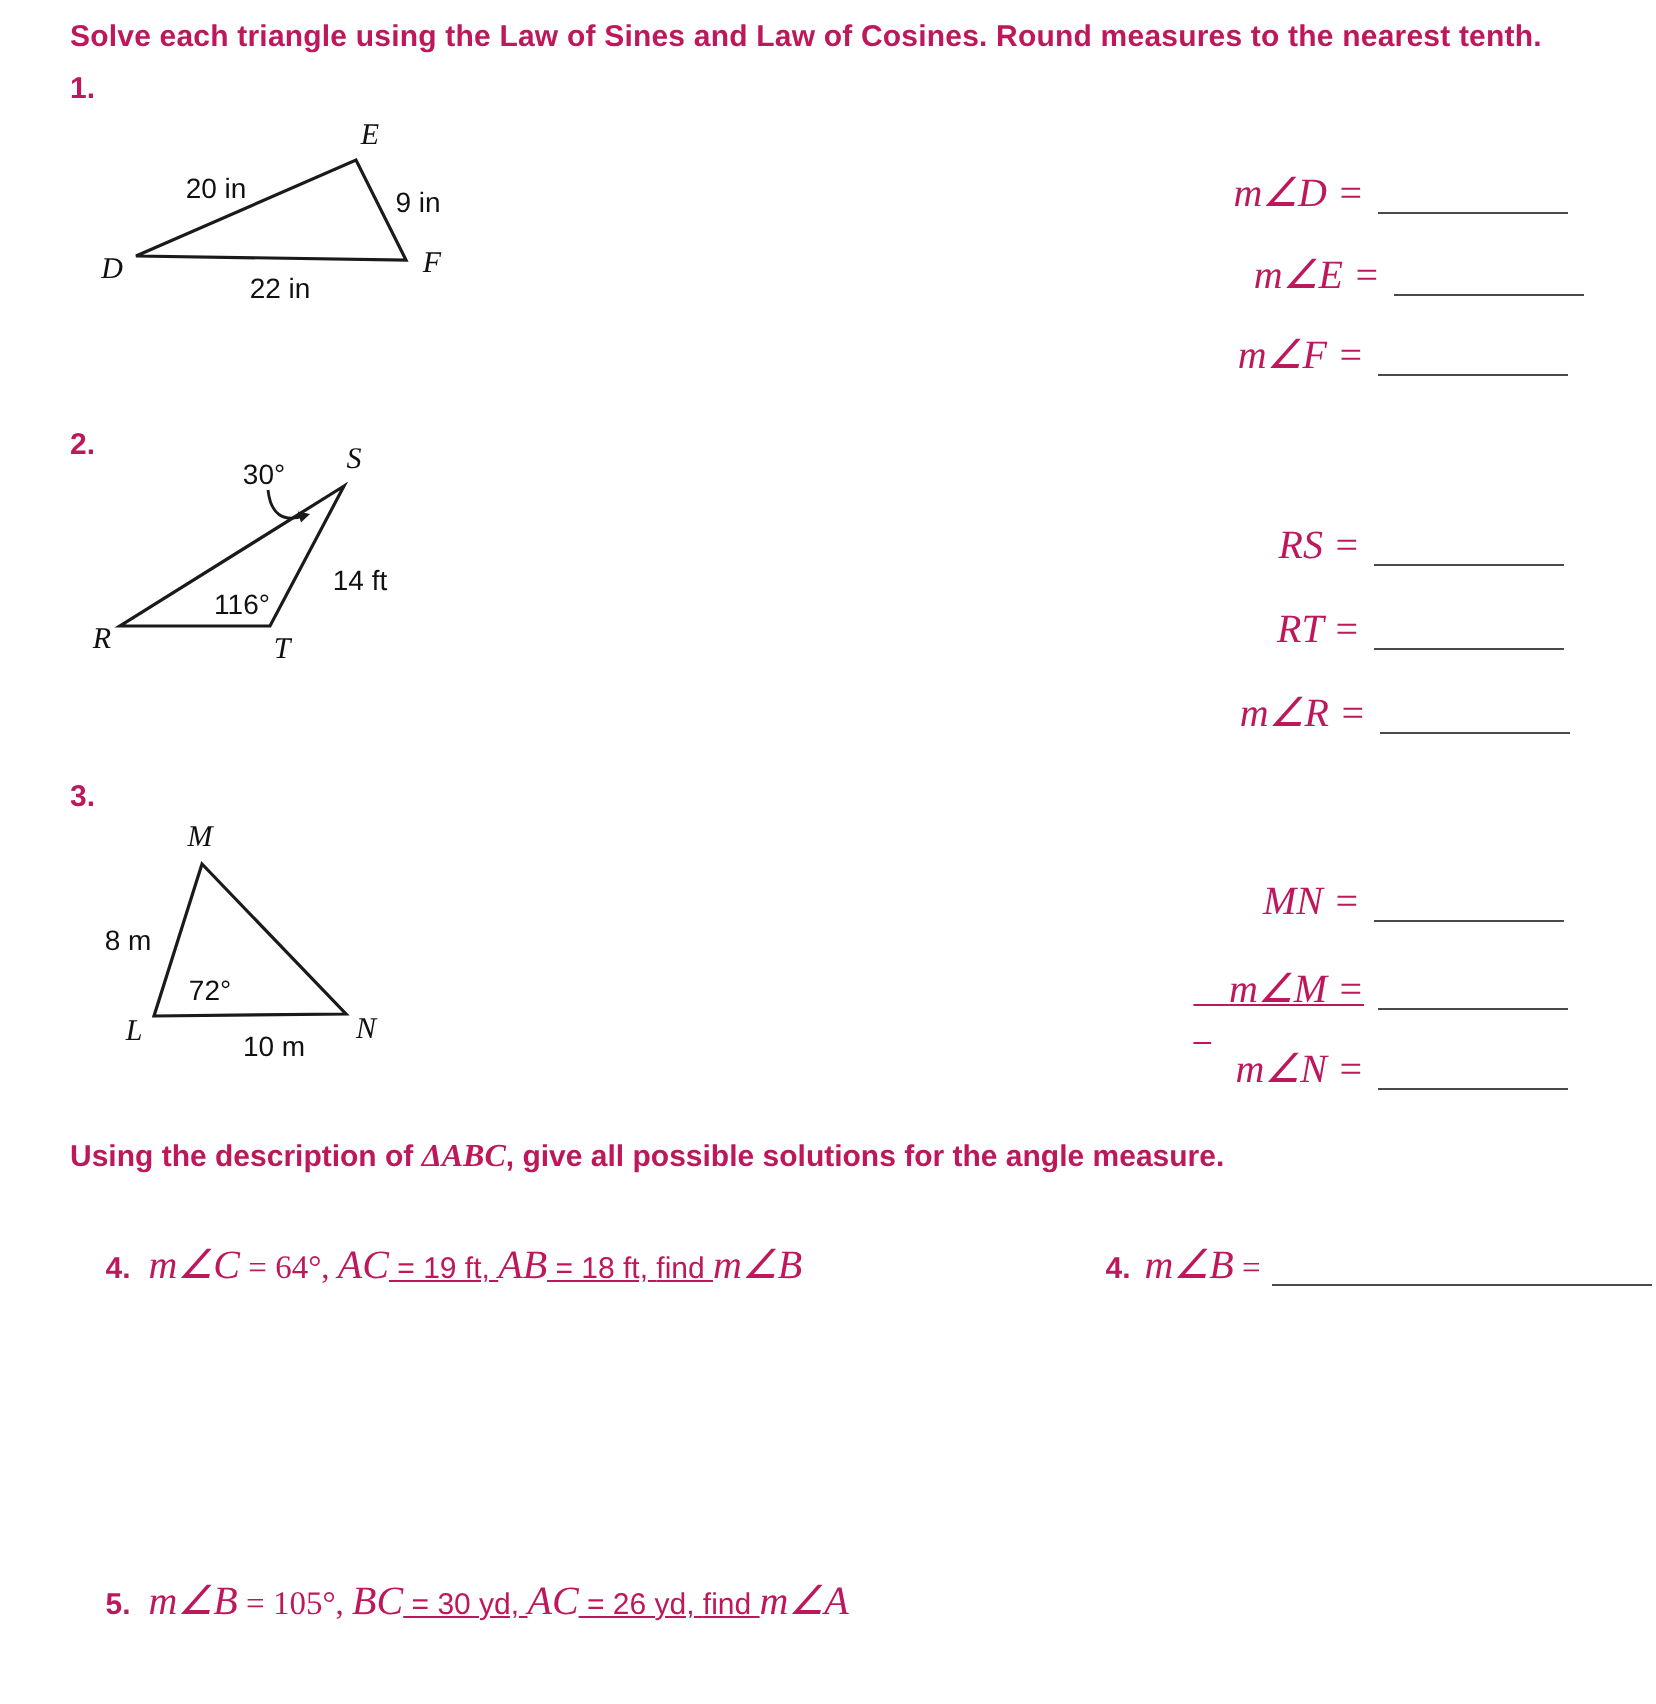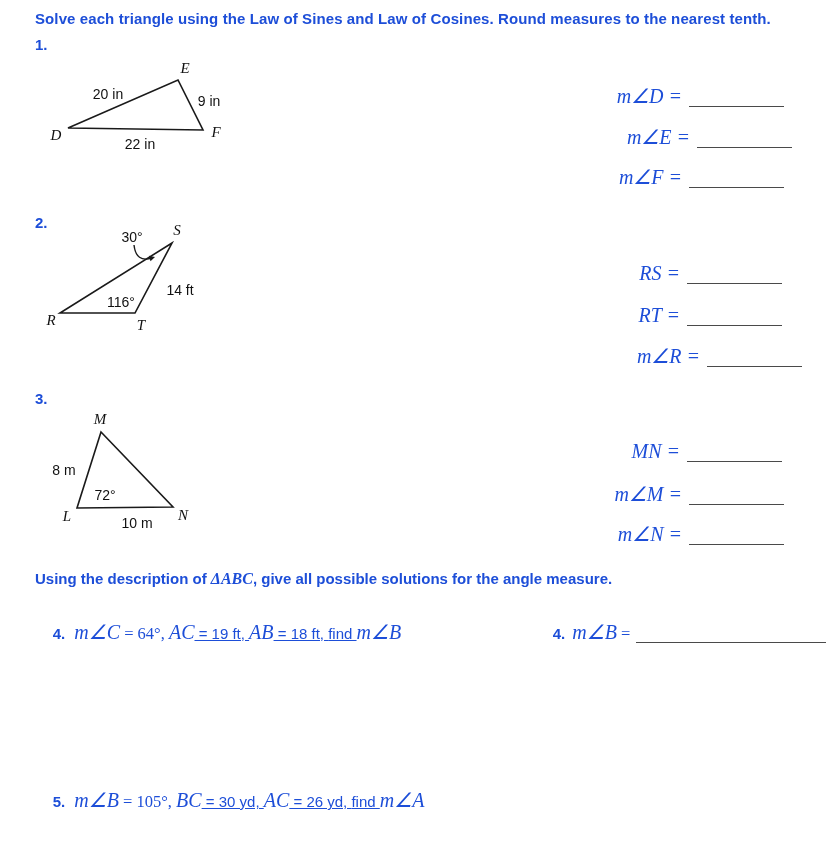--- a/index.html
+++ b/index.html
@@ -1,18 +1,18 @@
 <!DOCTYPE html>
 <html><head>
 <meta charset="utf-8">
 <style>
   html,body { margin:0; padding:0; background:#ffffff; }
   .page {
     position:relative; width:828px; height:852px; overflow:hidden;
-    background:#ffffff; color:#1d4ed8;
+    background:#ffffff; color:#be185d;
     font-family:"Liberation Sans", sans-serif;
   }
   .abs { position:absolute; }
   .title { font-weight:bold; font-size:15px; letter-spacing:0.1px; }
   .pnum { font-weight:bold; font-size:15px; }
   .heading2 { font-weight:bold; font-size:15px; }
   .tri-sym { font-family:"Liberation Serif", serif; font-style:italic; font-weight:bold; font-size:16px; }
 
   .ans-row { position:absolute; white-space:pre; }
   .ans-label { font-family:"Liberation Serif", serif; font-style:italic; font-size:20px; }
@@ -80,40 +80,40 @@
     <text class="mlabel" x="81" y="80">116°</text>
     <text class="mlabel" x="140" y="68">14 ft</text>
   </svg>
 
   <div class="ans-row" style="top:244px; right:46px;">
     <span class="ans-label">RS =</span><span class="blank w95"></span>
   </div>
   <div class="ans-row" style="top:286px; right:46px;">
     <span class="ans-label">RT =</span><span class="blank w95"></span>
   </div>
-  <div class="ans-row" style="top:326px; right:26px;">
+  <div class="ans-row" style="top:326px; right:43px;">
     <span class="ans-label">m∠R =</span><span class="blank w95"></span>
   </div>
 
   <div class="abs pnum" style="left:35px; top:390px;">3.</div>
 
   <svg class="abs" style="left:50px; top:408px;" width="150" height="125" viewBox="0 0 150 125">
     <polygon class="tri-line" points="51,24 27,100 123,99"></polygon>
     <text class="vlabel" x="50" y="11">M</text>
     <text class="vlabel" x="17" y="108">L</text>
     <text class="vlabel" x="133" y="107">N</text>
     <text class="mlabel" x="14" y="62">8 m</text>
     <text class="mlabel" x="55" y="87">72°</text>
     <text class="mlabel" x="87" y="115">10 m</text>
   </svg>
 
   <div class="ans-row" style="top:422px; right:46px;">
     <span class="ans-label">MN =</span><span class="blank w95"></span>
   </div>
-  <div class="ans-row" style="top:464px; right:44px;">
+  <div class="ans-row" style="top:464px; right:44px;text-decoration:underline;">
     <span class="ans-label">m∠M =</span><span class="blank w95"></span>
   </div>
   <div class="ans-row" style="top:504px; right:44px;">
     <span class="ans-label">m∠N =</span><span class="blank w95"></span>
   </div>
 
   <div class="abs heading2" style="left:35px; top:570px;">
     <span>Using the description of </span><span class="tri-sym">ΔABC</span><span>, give all possible solutions for the angle measure.</span>
   </div>
 

